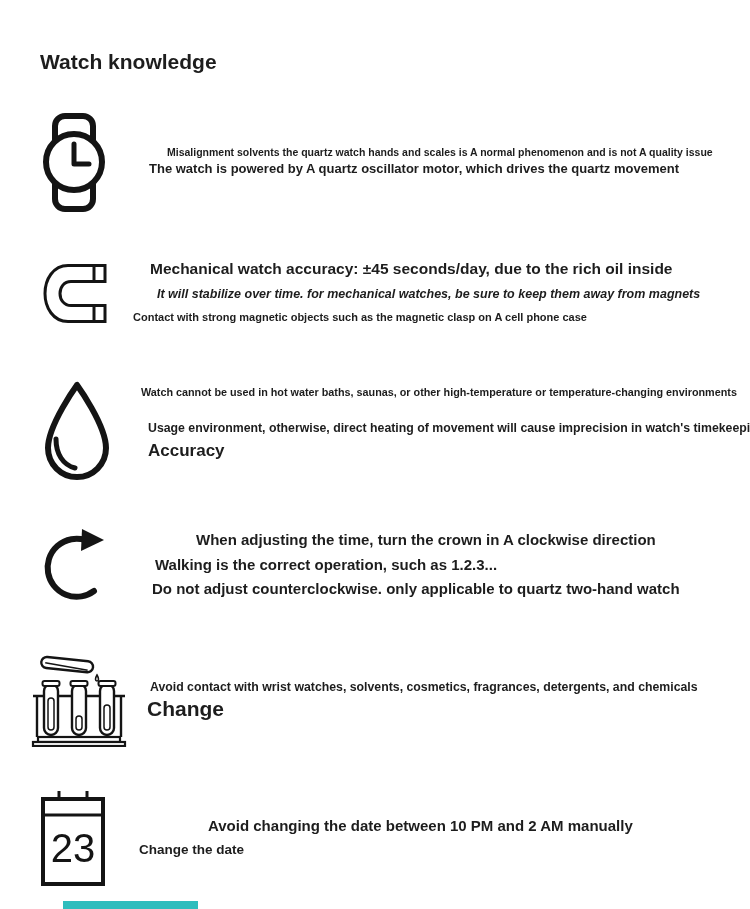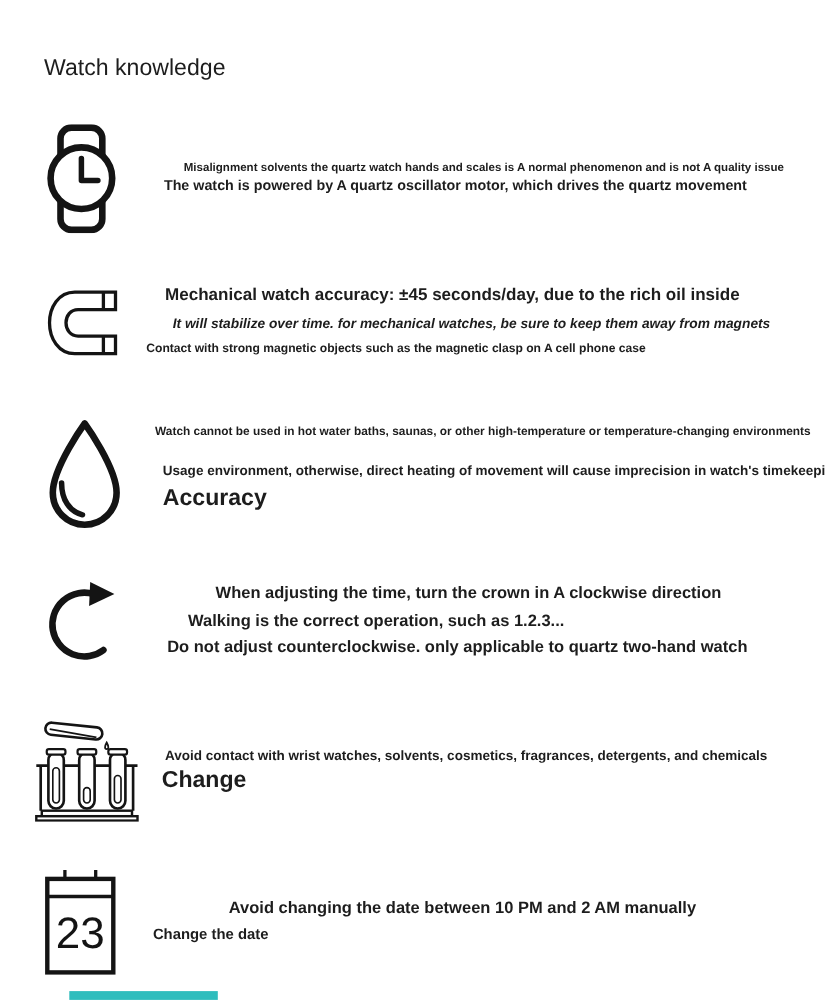--- a/index.html
+++ b/index.html
@@ -7,21 +7,21 @@
     position:relative;
     width:750px;height:909px;
     background:#ffffff;
     font-family:"Liberation Sans", sans-serif;
     color:#1d1d1d;
     overflow:hidden;
   }
   section{display:contents;}
   .title{
     position:absolute;left:40px;top:36px;
-    font-size:21px;font-weight:400;white-space:nowrap;
+    font-size:21px;font-weight:700;white-space:nowrap;
   }
   .ln{
     position:absolute;white-space:nowrap;
     font-weight:700;color:#1d1d1d;line-height:1.15;
   }
   .icon{position:absolute;}
   .icon svg{display:block;width:100%;height:100%;}
 
   
   #icon-watch{left:42px;top:113px;width:64px;height:99px;}
@@ -31,26 +31,26 @@
   
   #icon-magnet{left:43px;top:263px;width:65px;height:61px;}
   #s2l1{left:150px;top:260px;font-size:15.5px;}
   #s2l2{left:157px;top:287px;font-size:12.5px;font-style:italic;}
   #s2l3{left:133px;top:311px;font-size:11px;}
 
   
   #icon-drop{left:39px;top:381px;width:76px;height:99px;}
   #s3l1{left:141px;top:386px;font-size:10.8px;}
   #s3l2{left:148px;top:421px;font-size:12.3px;}
-  #s3l3{left:148px;top:441px;font-size:21px;}
+  #s3l3{left:148px;top:441px;font-size:17px;}
 
   
   #icon-rotate{left:41px;top:527px;width:70px;height:74px;}
   #s4l1{left:196px;top:531px;font-size:15px;}
-  #s4l2{left:155px;top:556px;font-size:15px;margin-left:16px;}
+  #s4l2{left:155px;top:556px;font-size:15px;}
   #s4l3{left:152px;top:580px;font-size:15px;}
 
   
   #icon-tubes{left:31px;top:648px;width:96px;height:99px;}
   #s5l1{left:150px;top:680px;font-size:12.3px;}
   #s5l2{left:147px;top:697px;font-size:21px;}
 
   
   #icon-calendar{left:40px;top:790px;width:66px;height:97px;}
   #s6l1{left:208px;top:817px;font-size:15px;}

